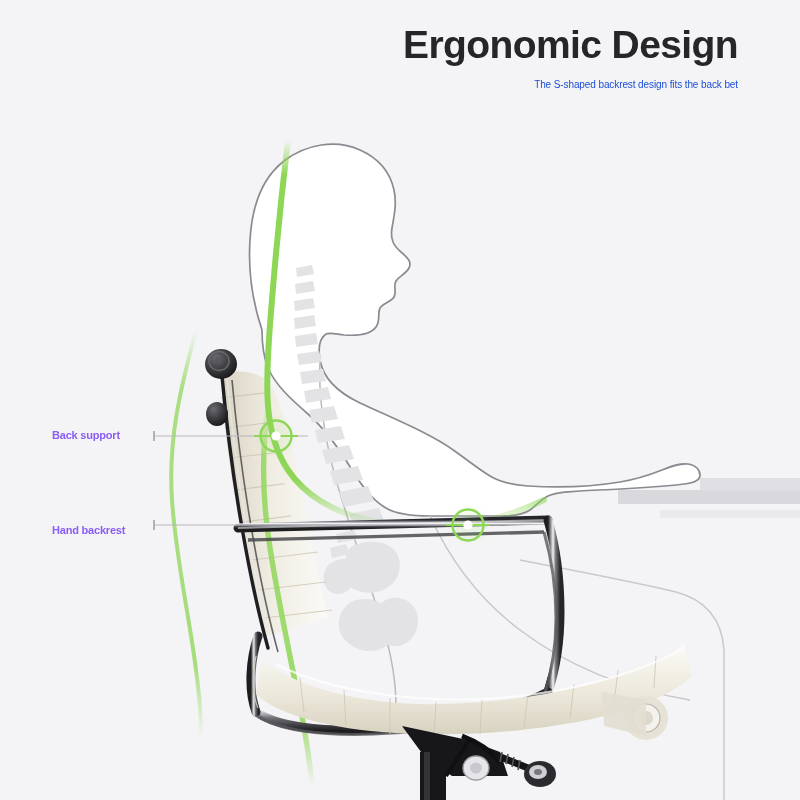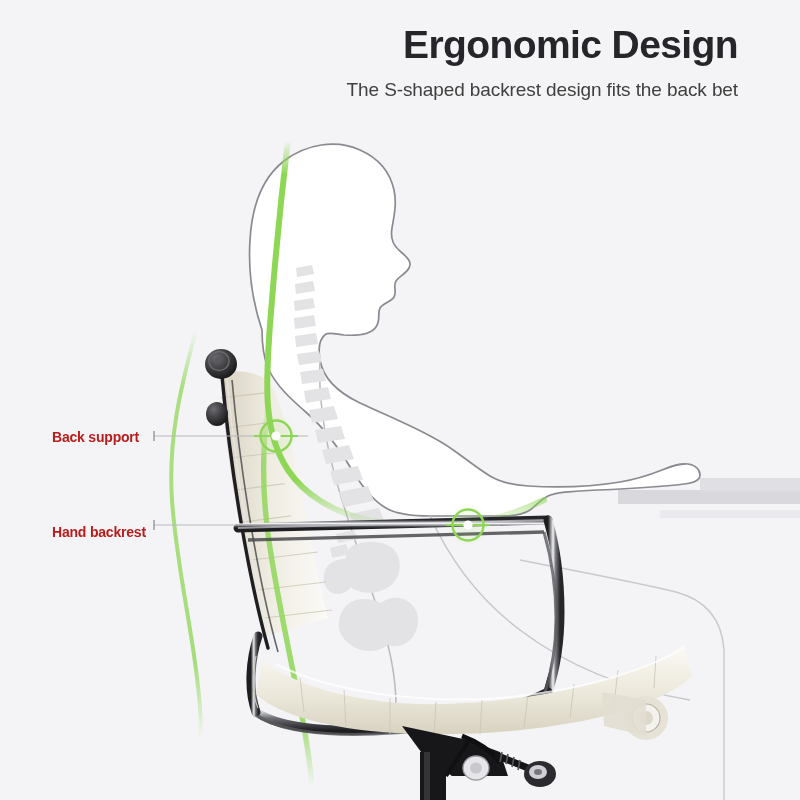--- a/index.html
+++ b/index.html
@@ -32,44 +32,44 @@
     font-size: 39px;
     font-weight: bold;
     color: #25252a;
     letter-spacing: -0.6px;
     line-height: 1.06;
     margin: 0;
     white-space: nowrap;
   }
   #subtitle {
     font-family: "Liberation Sans", sans-serif;
-    font-size: 19px;
+    font-size: 10px;
     font-weight: normal;
-    color: #404040;
+    color: #1d4ed8;
     letter-spacing: -0.1px;
     margin: 14px 0 0 0;
     white-space: nowrap;
   }
 
   
   #art {
     position: absolute;
     left: 0;
     top: 0;
     width: 800px;
     height: 800px;
   }
 
   
   .callout-label {
     position: absolute;
     font-family: "Liberation Sans", sans-serif;
-    font-size: 14px;
+    font-size: 11px;
     font-weight: bold;
-    color: #b91c1c;
+    color: #8b5cf6;
     letter-spacing: -0.2px;
     white-space: nowrap;
   }
   #label-back   { left: 52px;  top: 429px; }
   #label-hand   { left: 52px;  top: 524px; }
 </style>
 </head>
 <body>
 
 <div id="stage">

